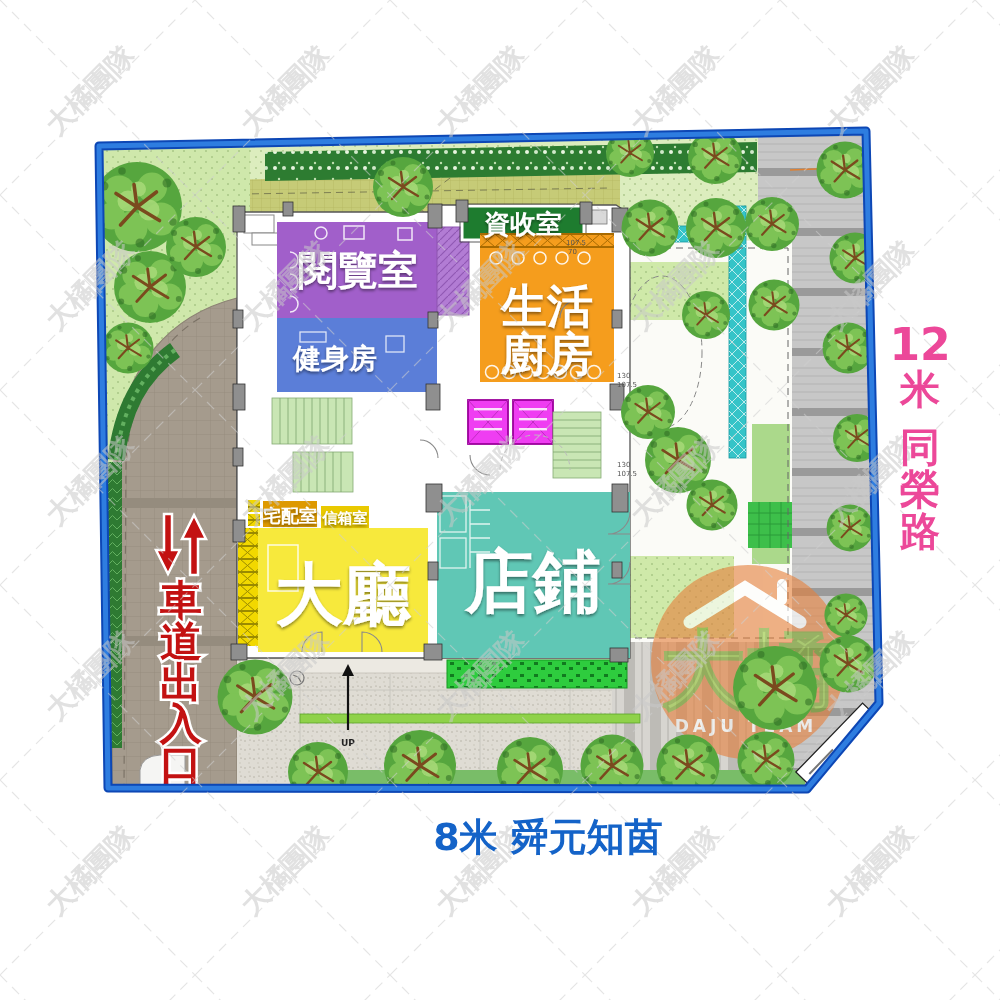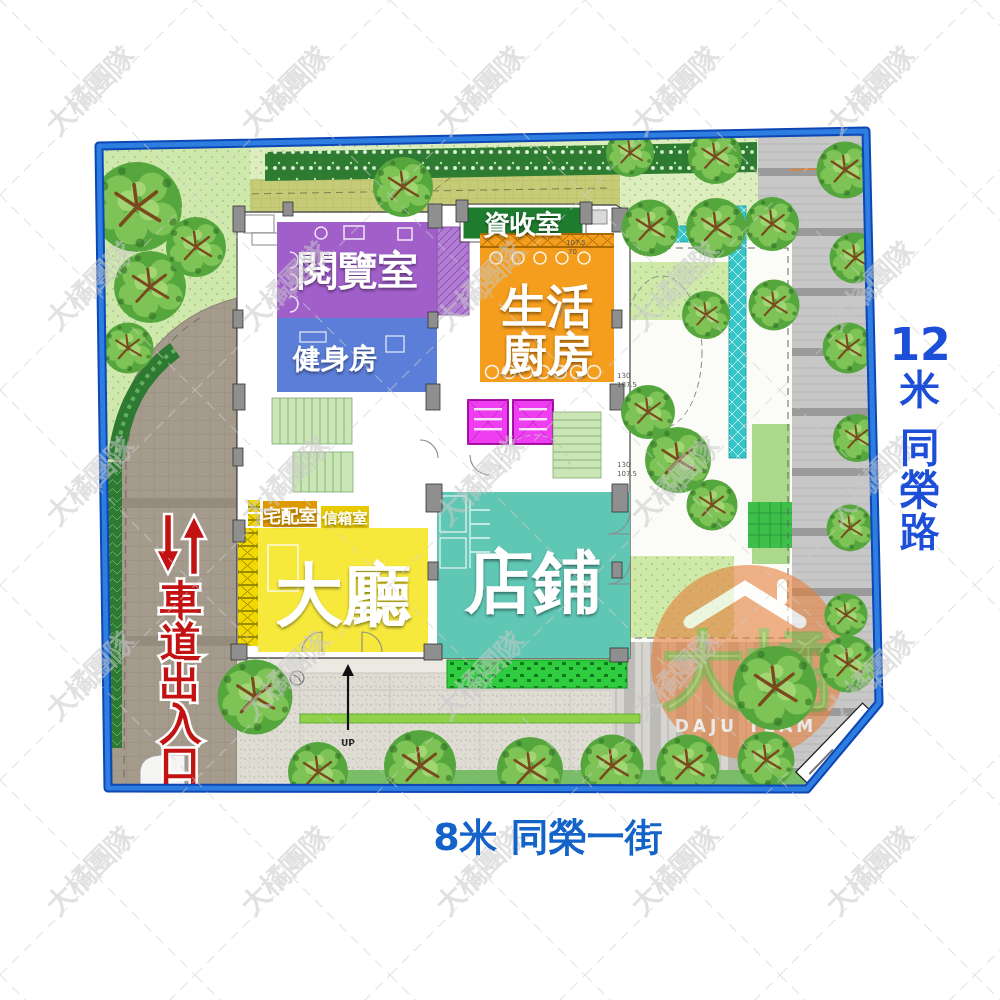--- a/index.html
+++ b/index.html
@@ -5,21 +5,21 @@
   html,body{margin:0;padding:0;background:#fff;}
   .stage{position:relative;width:1000px;height:1000px;background:#fff;overflow:hidden;
          font-family:"DejaVu Sans","Liberation Sans",sans-serif;}
   .stage svg{position:absolute;left:0;top:0;}
   svg text{font-family:"DejaVu Sans","Liberation Sans",sans-serif;}
   .rlabel{fill:#fff;font-weight:bold;}
   .banner-label{fill:#fff;font-weight:bold;}
   .red-char{fill:#c31212;stroke:#fff;stroke-width:5;paint-order:stroke;font-weight:bold;font-size:42px;}
   .dim{fill:#555;font-size:7px;}
   .vlabel{position:absolute;display:flex;flex-direction:column;align-items:center;
-          color:#1d4ed8;font-weight:bold;line-height:1.05;}
+          color:#ec4899;font-weight:bold;line-height:1.05;}
   .vlabel .num{font-size:44px;}
   .vlabel .ch{font-size:40px;}
   .vlabel .gap{height:16px;}
   .hlabel{position:absolute;color:#1463c8;font-weight:bold;font-size:38px;white-space:nowrap;
           transform:translateX(-50%);}
   .title{position:absolute;color:#b2b2b2;font-weight:bold;font-size:36px;white-space:nowrap;
          transform:translateX(-50%);}
 </style>
 </head>
 <body>
@@ -424,16 +424,16 @@
 
 <div class="vlabel" style="left:888px;top:322px;width:64px;">
   <span class="num">12</span>
   <span class="ch">米</span>
   <span class="gap"></span>
   <span class="ch">同</span>
   <span class="ch">榮</span>
   <span class="ch">路</span>
 </div>
 
-<div class="hlabel" style="left:548px;top:812px;">8米 同榮一街</div>
+<div class="hlabel" style="left:548px;top:812px;">8米 舜元知茵</div>
 
 
 </div>
 
 </body></html>

